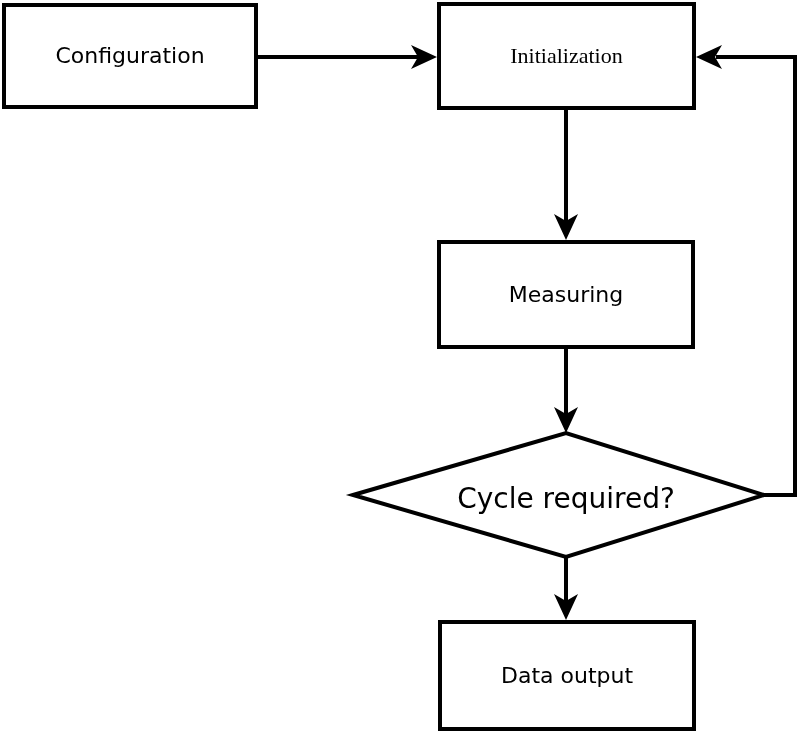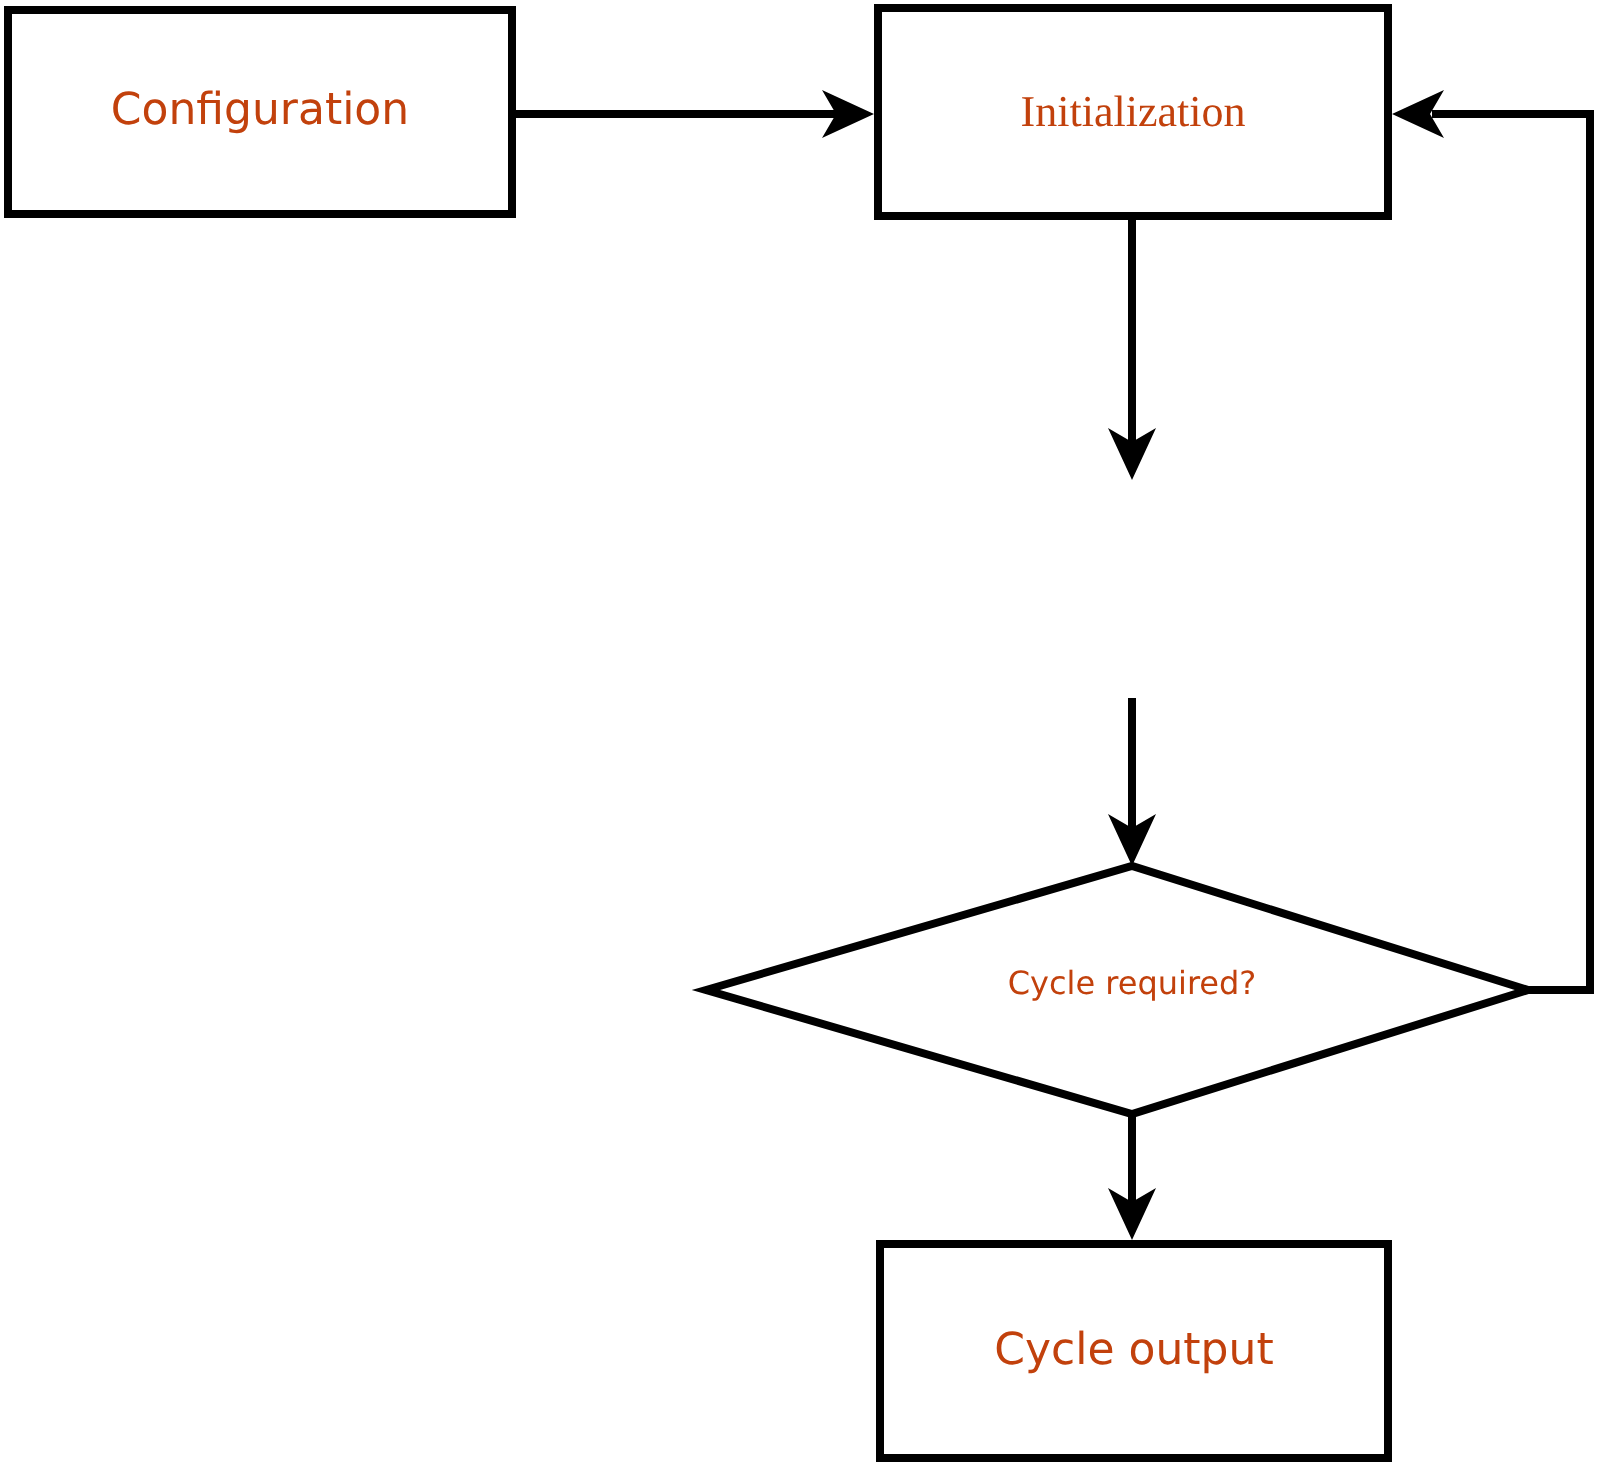--- a/index.html
+++ b/index.html
@@ -6,21 +6,21 @@
     margin: 0;
     padding: 0;
     background: #ffffff;
   }
   .canvas {
     position: relative;
     width: 800px;
     height: 734px;
     background: #ffffff;
     font-family: "DejaVu Sans", "Liberation Sans", sans-serif;
-    color: #c2410c;
+    color: #000000;
     overflow: hidden;
   }
   .edges-layer {
     position: absolute;
     left: 0;
     top: 0;
     width: 800px;
     height: 734px;
     pointer-events: none;
   }
@@ -39,21 +39,21 @@
   .node-configuration { left: 2px;   top: 3px;   width: 256px; height: 106px; }
   .node-initialization{ left: 437px; top: 2px;   width: 259px; height: 108px; font-family: Liberation Serif, serif; }
   .node-measuring     { left: 437px; top: 240px; width: 258px; height: 109px; }
   .node-data-output   { left: 438px; top: 620px; width: 258px; height: 111px; }
   .decision-label {
     position: absolute;
     left: 416px;
     top: 482px;
     width: 300px;
     text-align: center;
-    font-size: 16px;
+    font-size: 28px;
     line-height: 1.2;
     white-space: nowrap;
   }
 </style>
 </head>
 <body>
 
 <div class="canvas">
 
   <svg class="edges-layer" width="800" height="734" viewBox="0 0 800 734" xmlns="http://www.w3.org/2000/svg">
@@ -77,20 +77,23 @@
   </svg>
 
   <div class="node node-configuration">
     <span>Configuration</span>
   </div>
 
   <div class="node node-initialization">
     <span>Initialization</span>
   </div>
 
+  <div class="node node-measuring">
+    <span>Measuring</span>
+  </div>
 
   <div class="decision-label">Cycle required?</div>
 
   <div class="node node-data-output">
-    <span>Cycle output</span>
+    <span>Data output</span>
   </div>
 
 </div>
 
 </body></html>

